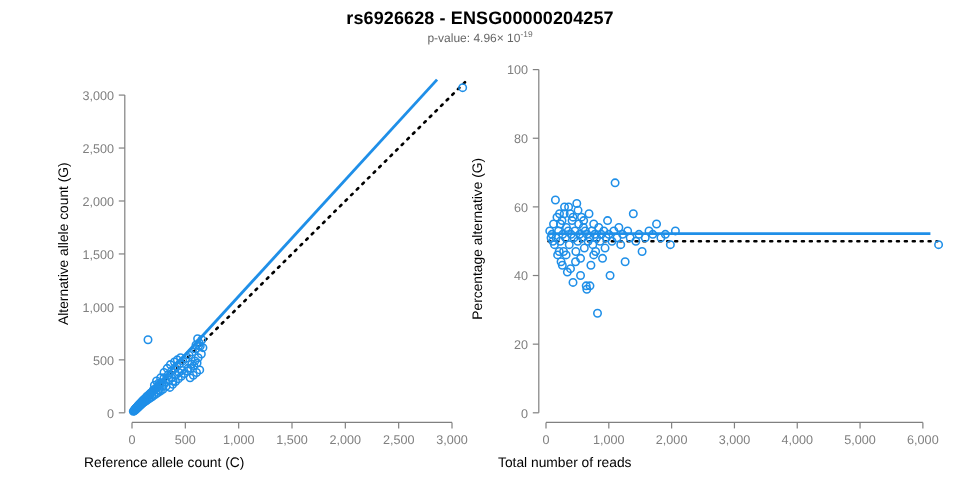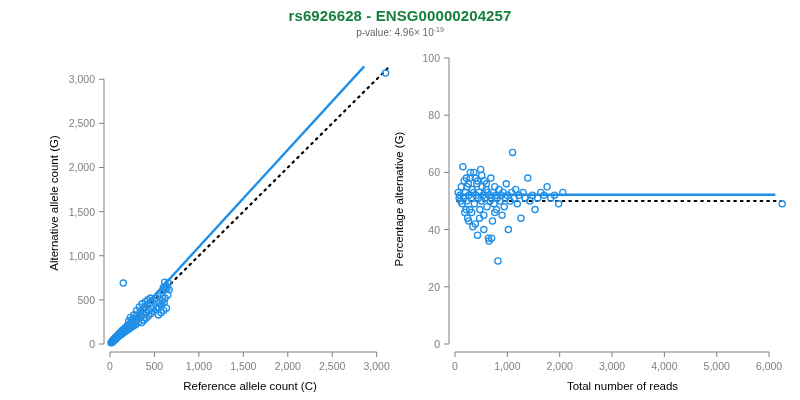--- a/index.html
+++ b/index.html
@@ -28,21 +28,21 @@
   .header {
     position: absolute;
     left: 0;
     top: 0;
     width: 800px;
     text-align: center;
   }
   .fig-title {
     font-size: 15px;
     font-weight: bold;
-    color: #15803d;
+    color: #000000;
     letter-spacing: 0.1px;
     margin-top: 7px;
     line-height: 18px;
   }
   .fig-subtitle {
     font-size: 10px;
     color: #666666;
     line-height: 13px;
     margin-top: 1px;
   }
@@ -68,21 +68,21 @@
     display: block;
   }
 
   .axis-title {
     position: absolute;
     font-size: 11.5px;
     color: #000000;
     white-space: nowrap;
   }
   .axis-title.x {
-    text-align: center;
+    text-align: left;
   }
   .axis-title.y {
     transform-origin: 0 0;
     transform: rotate(-90deg);
   }
 
   .tick-label {
     font-size: 10.5px;
     fill: #808080;
     font-family: "Liberation Sans", sans-serif;

